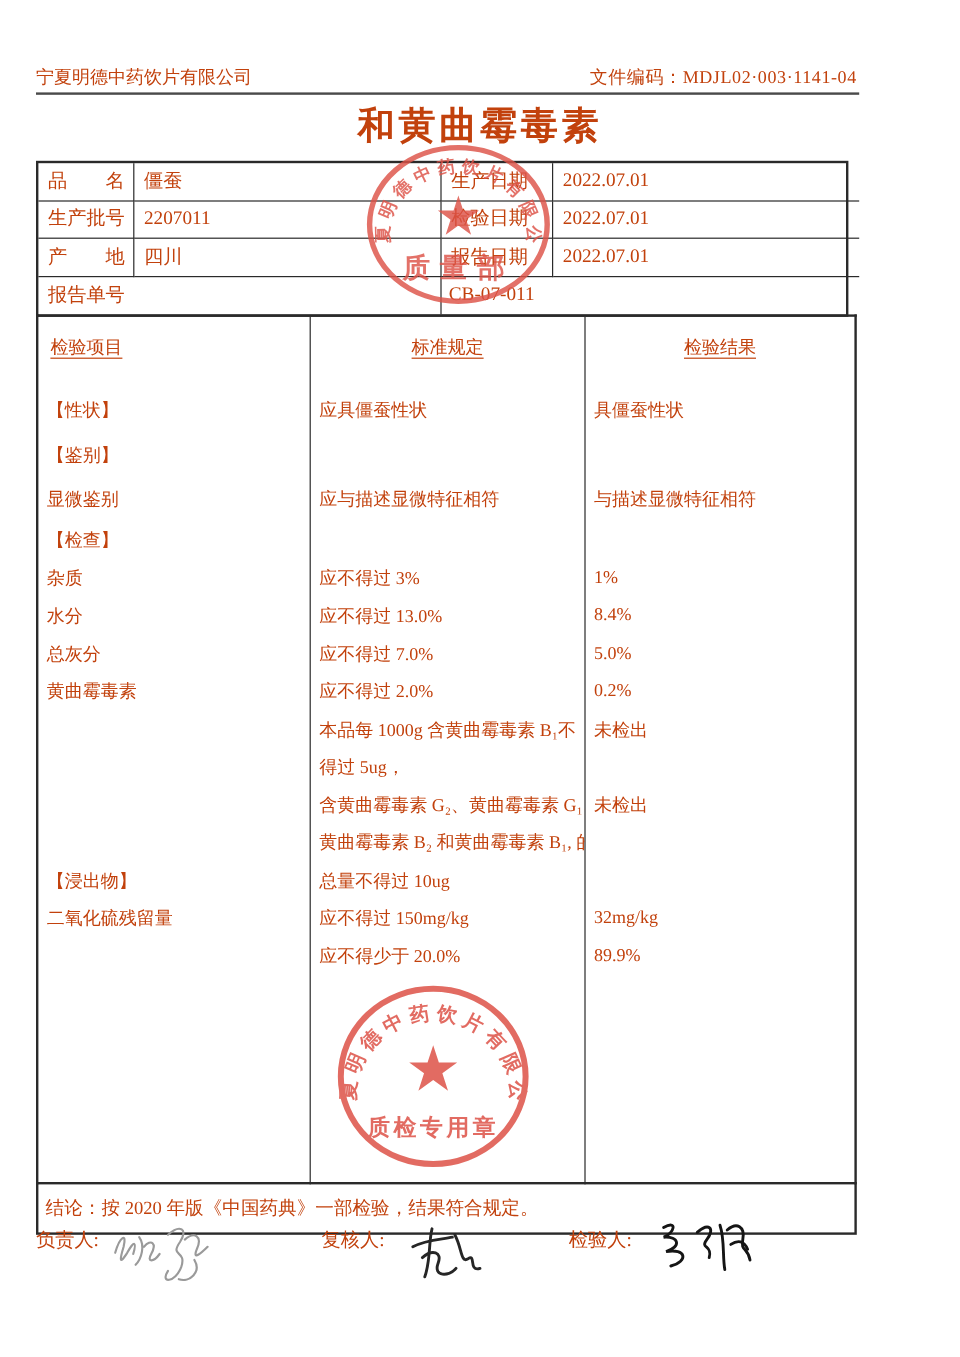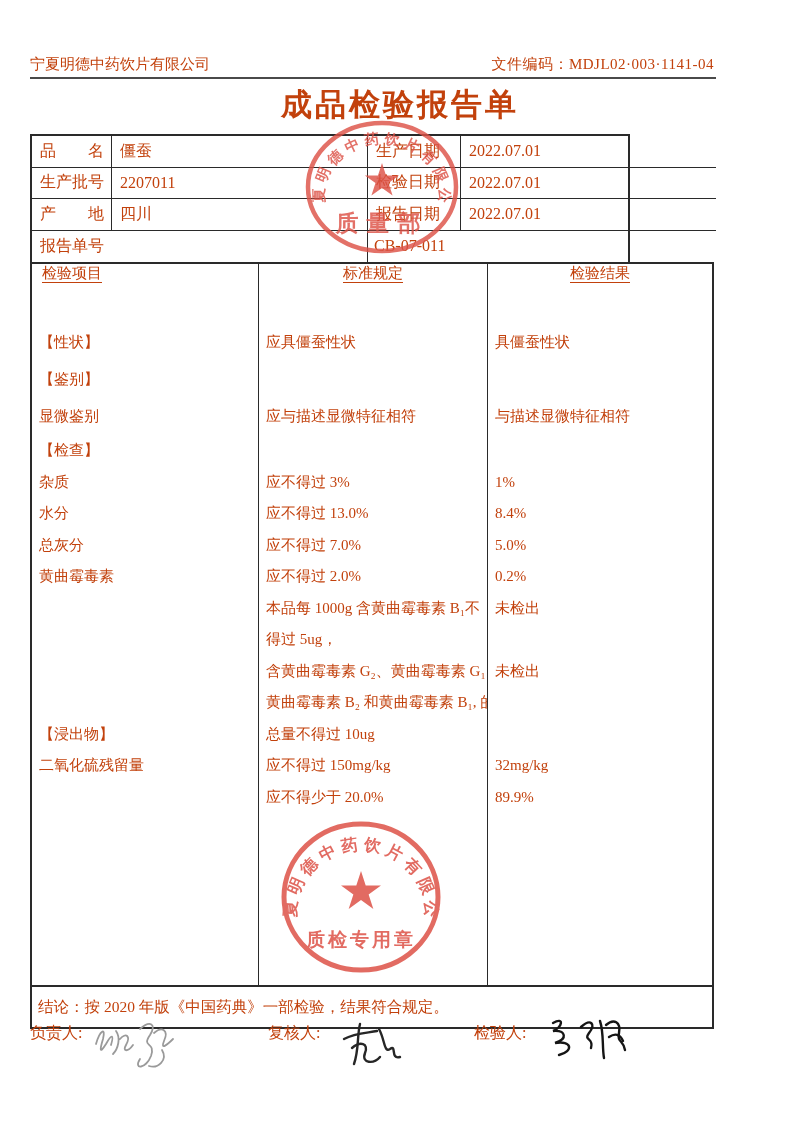--- a/index.html
+++ b/index.html
@@ -10,36 +10,36 @@
   }
   
   .hdr{position:absolute;left:30px;top:55px;width:684px;height:22px;font-size:15px;}
   .hdr .co{position:absolute;left:0;top:0;}
   .hdr .code{position:absolute;right:0;top:0;letter-spacing:.5px;}
   .hdr-rule{position:absolute;left:30px;top:77px;width:686px;height:0;border-top:2px solid #4a4a4a;}
   .title{position:absolute;left:0;top:84px;width:800px;text-align:center;
     font-family:"Liberation Sans","DejaVu Sans",sans-serif;font-weight:bold;
     font-size:31px;letter-spacing:3px;}
   
-  .info{position:absolute;left:30px;top:134px;width:600px;height:130px;
+  .info{position:absolute;left:30px;top:134px;width:677px;height:130px;
     border:2px solid #2a2a2a;box-sizing:border-box;display:grid;
     grid-template-columns:80px 256px 93px 255px;grid-auto-rows:31.5px;font-size:16px;}
   .info .c{box-sizing:border-box;border-right:1.5px solid #2a2a2a;border-bottom:1.5px solid #2a2a2a;
     display:flex;align-items:center;padding-left:8px;white-space:pre;overflow:hidden;}
   .info .c.last{border-right:none;}
   .info .c.bot{border-bottom:none;}
   .info .span2a{grid-column:1 / span 2;}
   .info .span2b{grid-column:3 / span 2;}
   
   .insp{position:absolute;left:30px;top:262px;width:684px;height:725px;
     border:2px solid #2a2a2a;border-bottom:none;box-sizing:border-box;display:grid;
     grid-template-columns:227px 229px 224px;font-size:15px;}
   .tcol{box-sizing:border-box;border-right:1.5px solid #2a2a2a;overflow:hidden;}
   .tcol.last{border-right:none;}
-  .thead{height:60px;box-sizing:border-box;padding-top:0;}
+  .thead{height:60px;box-sizing:border-box;padding-top:16px;}
   .thead span{text-decoration:underline;text-underline-offset:4px;}
   .thead.left{padding-left:10px;}
   .thead.center{text-align:center;}
   .tline{height:31.5px;display:flex;align-items:center;padding:0 7px;white-space:pre;}
   .tcol .tline:nth-child(-n+4){height:37px;}
   
   .concl{position:absolute;left:30px;top:985px;width:684px;height:44px;
     border:2px solid #2a2a2a;box-sizing:border-box;display:flex;align-items:center;
     padding-left:6px;font-size:15.5px;white-space:pre;}
   .sigrow{position:absolute;left:0;top:1018px;width:800px;height:80px;font-size:16px;}
@@ -60,21 +60,21 @@
 </head>
 <body>
 
 <div class="page">
 
   <div class="hdr">
     <span class="co">宁夏明德中药饮片有限公司</span>
     <span class="code">文件编码：MDJL02·003·1141-04</span>
   </div>
   <div class="hdr-rule"></div>
-  <div class="title">成品检验报告单</div>
+  <div class="title">和黄曲霉毒素</div>
 
   <div class="info">
     <div class="c">品　　名</div>
     <div class="c">僵蚕</div>
     <div class="c">生产日期</div>
     <div class="c last">2022.07.01</div>
 
     <div class="c">生产批号</div>
     <div class="c">2207011</div>
     <div class="c">检验日期</div>

